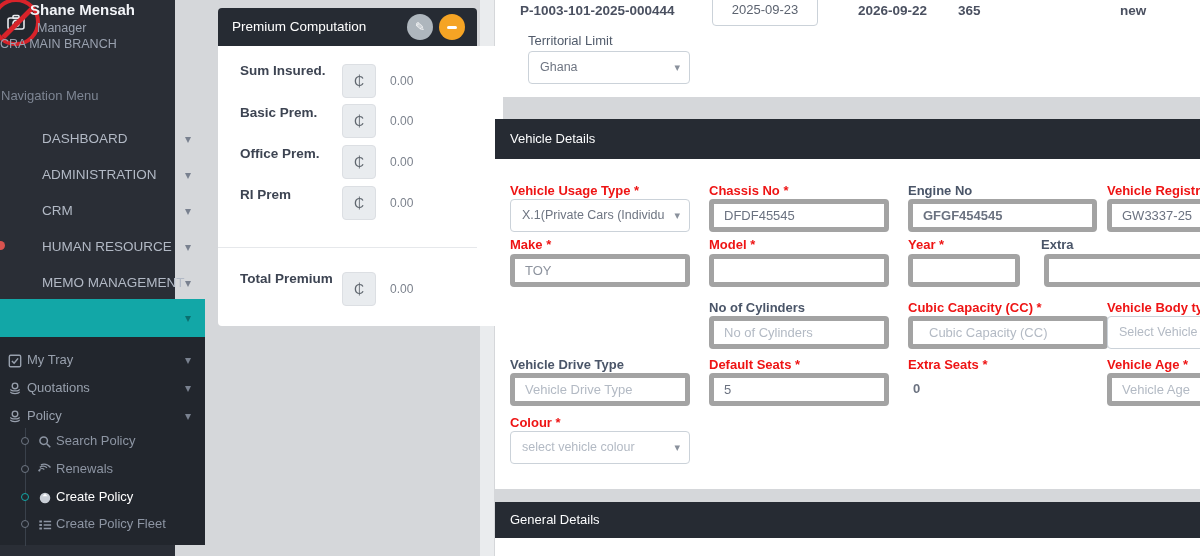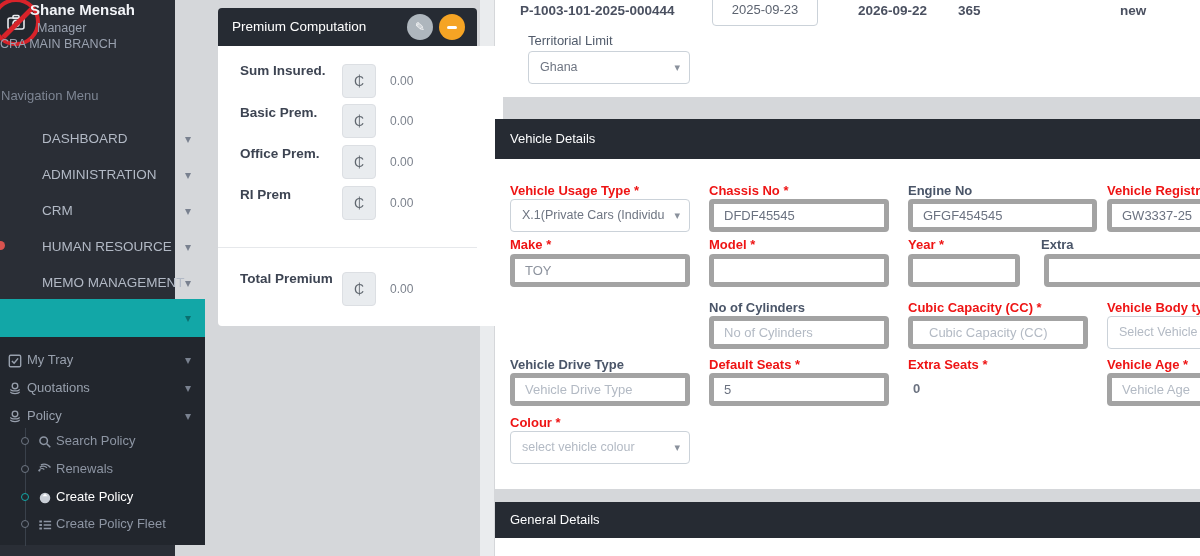--- a/index.html
+++ b/index.html
@@ -285,38 +285,38 @@
   </div>
 
   <div class="field-label req" style="left:15px; top:64px">Vehicle Usage Type *</div>
   <div class="sel" style="left:15px; top:80px; width:180px">
     <span>X.1(Private Cars (Individu</span>
     <span class="caret">▾</span>
   </div>
   <div class="field-label req" style="left:214px; top:64px">Chassis No *</div>
   <input class="tf" style="left: 214px; top: 80px; width: 180px;" value="DFDF45545">
   <div class="field-label" style="left:413px; top:64px">Engine No</div>
-  <input class="tf" style="left: 413px; top: 80px; width: 189px;" value="GFGF454545">
+  <input class="tf" style="left: 413px; top: 80px; width: 189px; font-weight: bold;" value="GFGF454545">
   <div class="field-label req" style="left:612px; top:64px">Vehicle Registra</div>
   <input class="tf" style="left: 612px; top: 80px; width: 180px;" value="GW3337-25">
 
   <div class="field-label req" style="left:15px; top:118px">Make *</div>
   <input class="tf" style="left: 15px; top: 135px; width: 180px; color: rgb(141, 147, 158);" value="TOY">
   <div class="field-label req" style="left:214px; top:118px">Model *</div>
   <input class="tf" style="left: 214px; top: 135px; width: 180px;" value="">
   <div class="field-label req" style="left:413px; top:118px">Year *</div>
   <input class="tf" style="left: 413px; top: 135px; width: 112px;" value="">
   <div class="field-label" style="left:546px; top:118px">Extra</div>
   <input class="tf" style="left: 549px; top: 135px; width: 260px;" value="">
 
 
   <div class="field-label" style="left:214px; top:181px">No of Cylinders</div>
   <input class="tf" style="left: 214px; top: 197px; width: 180px;" placeholder="No of Cylinders">
   <div class="field-label req" style="left:413px; top:181px">Cubic Capacity (CC) *</div>
-  <input class="tf" style="left: 413px; top: 197px; width: 180px; padding-left: 16px;" placeholder="Cubic Capacity (CC)">
+  <input class="tf" style="left: 413px; top: 197px; width: 200px; padding-left: 16px;" placeholder="Cubic Capacity (CC)">
   <div class="field-label req" style="left:612px; top:181px">Vehicle Body typ</div>
   <div class="sel ph" style="left:612px; top:197px; width:180px">
     <span>Select Vehicle</span>
   </div>
 
   <div class="field-label" style="left:15px; top:238px">Vehicle Drive Type</div>
   <input class="tf" style="left: 15px; top: 254px; width: 180px;" placeholder="Vehicle Drive Type">
   <div class="field-label req" style="left:214px; top:238px">Default Seats *</div>
   <input class="tf" style="left: 214px; top: 254px; width: 180px;" value="5">
   <div class="field-label req" style="left:413px; top:238px">Extra Seats *</div>

